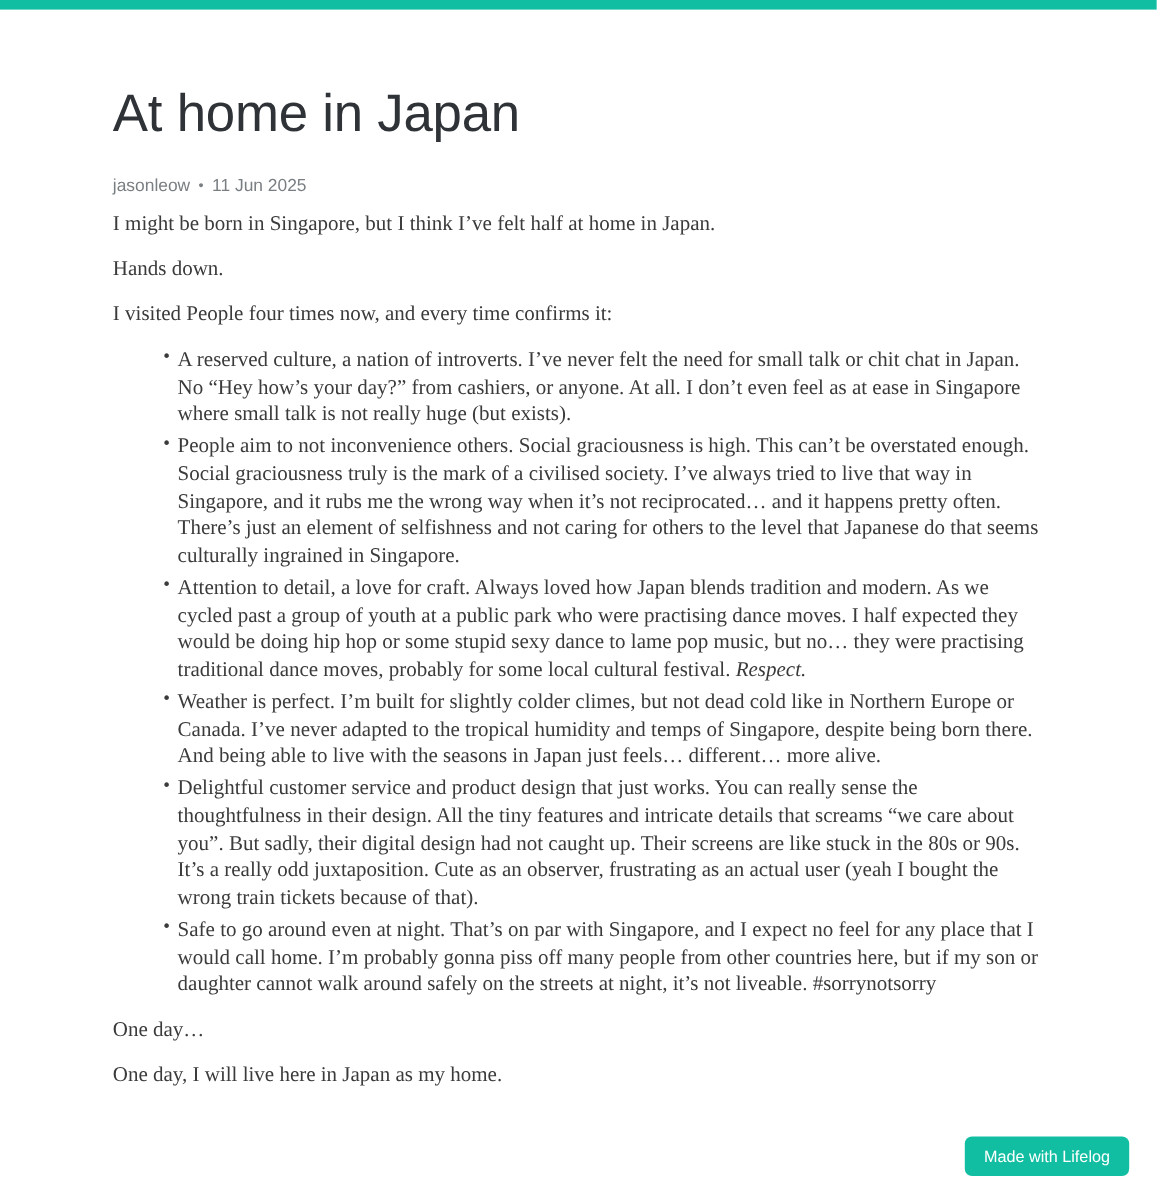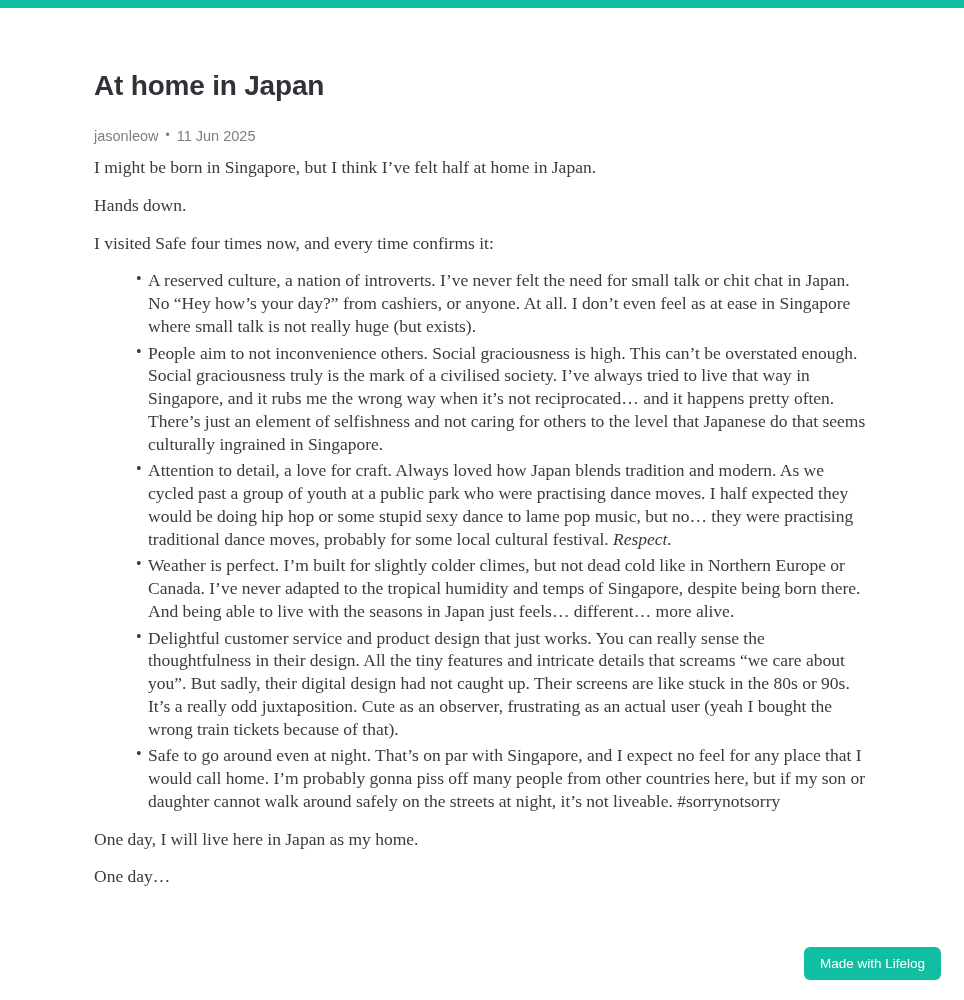--- a/index.html
+++ b/index.html
@@ -17,22 +17,22 @@
     width: 100%;
     height: 8px;
     background: #12BEA2;
   }
   .article {
     width: 964px;
     padding: 70px 94px 0 94px;
   }
   .post-title {
     font-family: "Liberation Sans", sans-serif;
-    font-size: 28px;
-    font-weight: 700;
+    font-size: 44px;
+    font-weight: 400;
     color: #2F3337;
     letter-spacing: -0.2px;
     line-height: 1.15;
   }
   .meta-row {
     margin-top: 26px;
     font-family: "Liberation Sans", sans-serif;
     font-size: 14.5px;
     color: #797E82;
     display: flex;
@@ -91,30 +91,30 @@
   <div class="meta-row">
     <span>jasonleow</span>
     <span class="meta-dot">•</span>
     <span>11 Jun 2025</span>
   </div>
 
   <div class="body-copy">
     <div id="intro">
         <p>I might be born in Singapore, but I think I’ve felt half at home in Japan.</p>
         <p>Hands down.</p>
-        <p>I visited Safe four times now, and every time confirms it:</p>
+        <p>I visited People four times now, and every time confirms it:</p>
       </div>
     <ul class="bullet-list" id="bullets">
         <li>A reserved culture, a nation of introverts. I’ve never felt the need for small talk or chit chat in Japan. No “Hey how’s your day?” from cashiers, or anyone. At all. I don’t even feel as at ease in Singapore where small talk is not really huge (but exists).</li>
         <li>People aim to not inconvenience others. Social graciousness is high. This can’t be overstated enough. Social graciousness truly is the mark of a civilised society. I’ve always tried to live that way in Singapore, and it rubs me the wrong way when it’s not reciprocated… and it happens pretty often. There’s just an element of selfishness and not caring for others to the level that Japanese do that seems culturally ingrained in Singapore.</li>
         <li>Attention to detail, a love for craft. Always loved how Japan blends tradition and modern. As we cycled past a group of youth at a public park who were practising dance moves. I half expected they would be doing hip hop or some stupid sexy dance to lame pop music, but no… they were practising traditional dance moves, probably for some local cultural festival. <em>Respect.</em></li>
         <li>Weather is perfect. I’m built for slightly colder climes, but not dead cold like in Northern Europe or Canada. I’ve never adapted to the tropical humidity and temps of Singapore, despite being born there. And being able to live with the seasons in Japan just feels… different… more alive.</li>
         <li>Delightful customer service and product design that just works. You can really sense the thoughtfulness in their design. All the tiny features and intricate details that screams “we care about you”. But sadly, their digital design had not caught up. Their screens are like stuck in the 80s or 90s. It’s a really odd juxtaposition. Cute as an observer, frustrating as an actual user (yeah I bought the wrong train tickets because of that).</li>
         <li>Safe to go around even at night. That’s on par with Singapore, and I expect no feel for any place that I would call home. I’m probably gonna piss off many people from other countries here, but if my son or daughter cannot walk around safely on the streets at night, it’s not liveable. #sorrynotsorry</li>
       </ul>
     <div id="outro">
+        <p>One day…</p>
         <p>One day, I will live here in Japan as my home.</p>
-        <p>One day…</p>
       </div>
   </div>
 </div>
 
 <a class="badge" style="background: rgb(18, 190, 162);">Made with Lifelog</a>
 
 </body></html>

